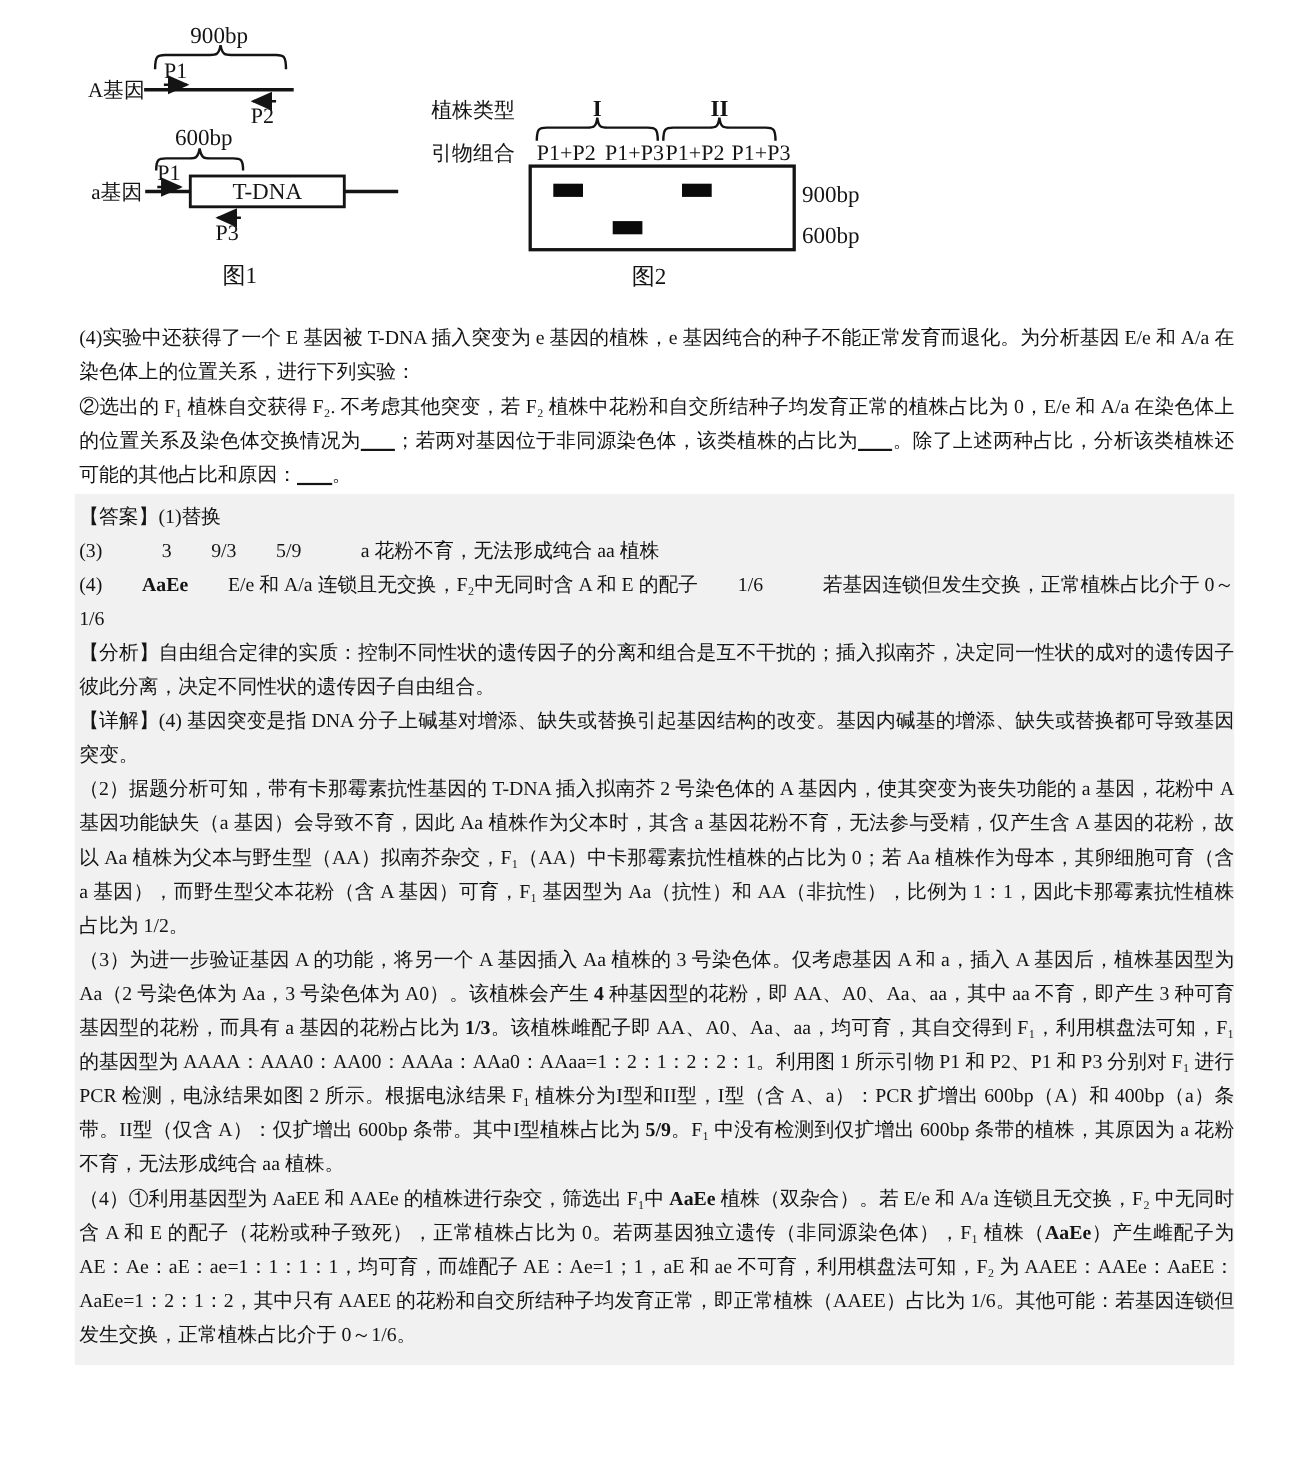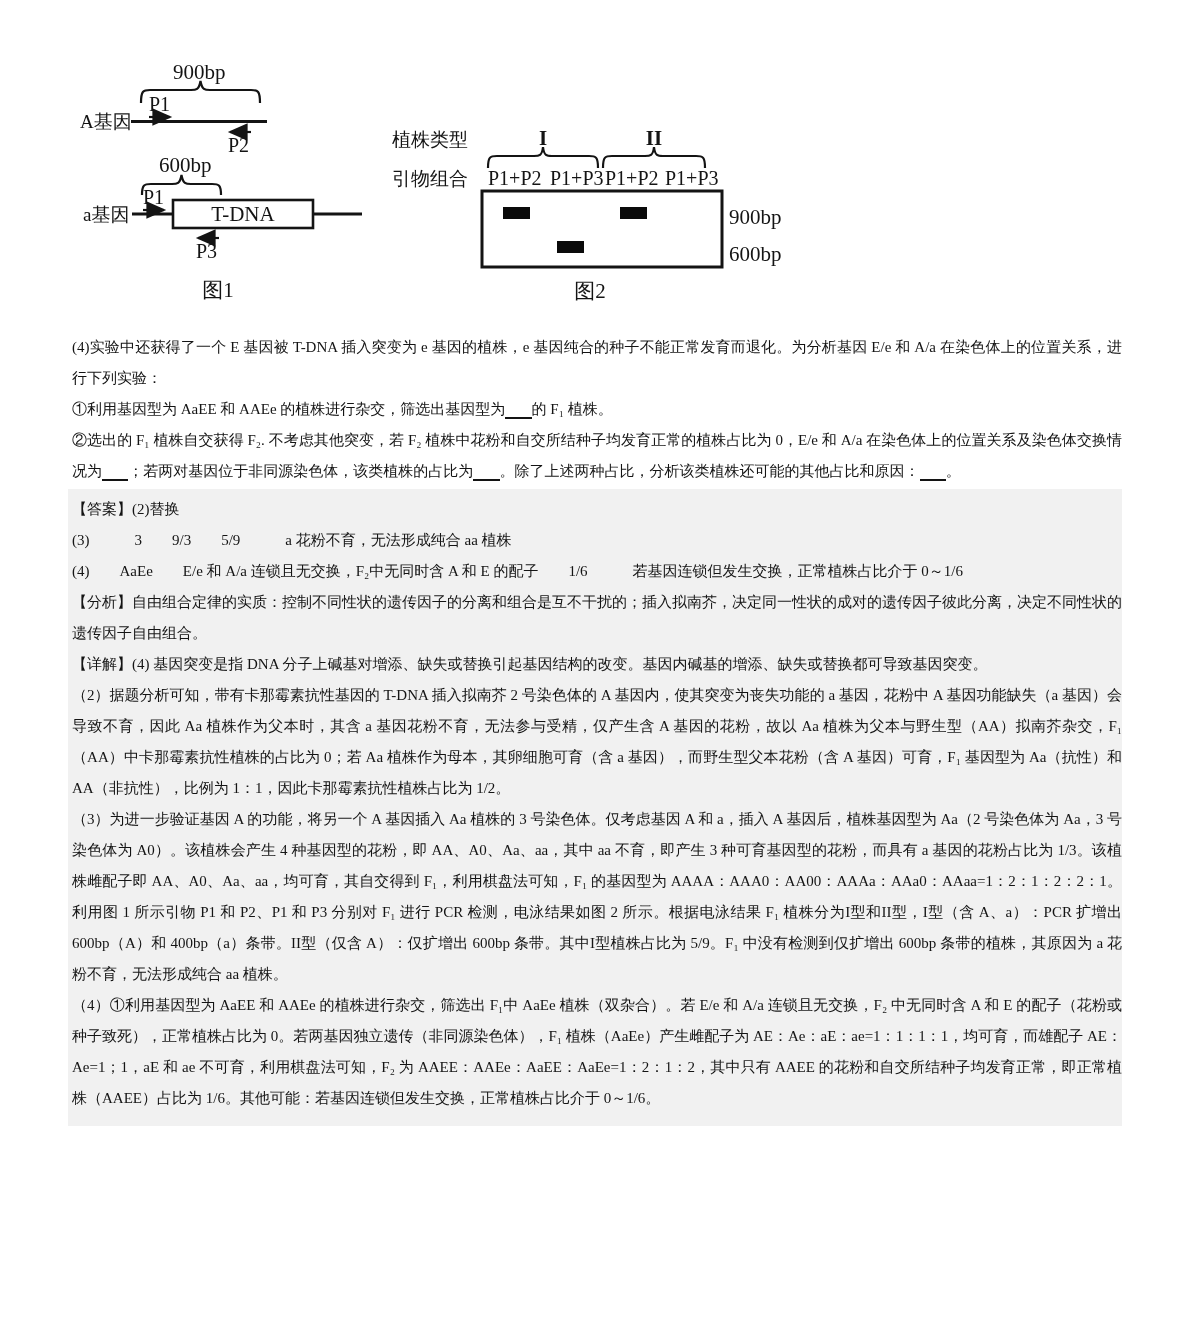--- a/index.html
+++ b/index.html
@@ -5,31 +5,31 @@
   html,body{margin:0;padding:0;background:#ffffff;}
   .page{
     position:relative;
     width:1190px;
     min-height:1328px;
     background:#ffffff;
     color:#141414;
     font-family:"Liberation Serif","DejaVu Serif",serif;
     overflow:hidden;
   }
-  .figures{position:relative;height:272px;margin-top:40px;}
+  .figures{position:relative;height:272px;}
   .figures svg{position:absolute;}
   .ft{font-family:"Liberation Serif","DejaVu Serif",serif;fill:#141414;}
   .content{margin:20px 68px 0 72px;}
-  .content p{margin:0;font-size:15px;line-height:31px;text-align:justify;}
+  .content p{margin:0;font-size:18px;line-height:31px;text-align:justify;}
   .answer-block{
     background:#f1f1f1;
     margin:2px 0 0 -4px;
     padding:5px 0 12px 4px;
   }
-  .b{font-weight:normal;}
+  .b{font-weight:bold;}
   .blank{
     display:inline-block;
     border-bottom:2px solid #141414;
     line-height:0.9;
     white-space:pre;
   }
 </style>
 </head>
 <body>
 
@@ -83,25 +83,24 @@
       <rect x="169" y="116" width="27" height="12" fill="#0a0a0a"></rect>
       <rect x="232" y="82" width="27" height="12" fill="#0a0a0a"></rect>
       <text class="ft" x="341" y="99" font-size="21">900bp</text>
       <text class="ft" x="341" y="136" font-size="21">600bp</text>
       <text class="ft" x="202" y="173" font-size="21" text-anchor="middle">图2</text>
     </svg>
   </div>
 
   <div class="content">
     <p>(4)实验中还获得了一个 E 基因被 T-DNA 插入突变为 e 基因的植株，e 基因纯合的种子不能正常发育而退化。为分析基因 E/e 和 A/a 在染色体上的位置关系，进行下列实验：</p>
-    <p>①利用基因型为 AaEE 和 AAEe 的植株进行杂交，筛选出基因型为<span class="blank">&nbsp;&nbsp;&nbsp;&nbsp;&nbsp;&nbsp;&nbsp;</span>的 F₁ 植株。</p>
     <p>②选出的 F₁ 植株自交获得 F₂. 不考虑其他突变，若 F₂ 植株中花粉和自交所结种子均发育正常的植株占比为 0，E/e 和 A/a 在染色体上的位置关系及染色体交换情况为<span class="blank">&nbsp;&nbsp;&nbsp;&nbsp;&nbsp;&nbsp;&nbsp;</span>；若两对基因位于非同源染色体，该类植株的占比为<span class="blank">&nbsp;&nbsp;&nbsp;&nbsp;&nbsp;&nbsp;&nbsp;</span>。除了上述两种占比，分析该类植株还可能的其他占比和原因：<span class="blank">&nbsp;&nbsp;&nbsp;&nbsp;&nbsp;&nbsp;&nbsp;</span>。</p>
 
     <div class="answer-block">
-      <p>【答案】(2)替换</p>
+      <p>【答案】(1)替换</p>
       <p>(3)　　　3　　9/3　　5/9　　　a 花粉不育，无法形成纯合 aa 植株</p>
       <p>(4)　　<span class="b">AaEe</span>　　E/e 和 A/a 连锁且无交换，F₂中无同时含 A 和 E 的配子　　1/6　　　若基因连锁但发生交换，正常植株占比介于 0～1/6</p>
       <p>【分析】自由组合定律的实质：控制不同性状的遗传因子的分离和组合是互不干扰的；插入拟南芥，决定同一性状的成对的遗传因子彼此分离，决定不同性状的遗传因子自由组合。</p>
       <p>【详解】(4) 基因突变是指 DNA 分子上碱基对增添、缺失或替换引起基因结构的改变。基因内碱基的增添、缺失或替换都可导致基因突变。</p>
       <p>（2）据题分析可知，带有卡那霉素抗性基因的 T-DNA 插入拟南芥 2 号染色体的 A 基因内，使其突变为丧失功能的 a 基因，花粉中 A 基因功能缺失（a 基因）会导致不育，因此 Aa 植株作为父本时，其含 a 基因花粉不育，无法参与受精，仅产生含 A 基因的花粉，故以 Aa 植株为父本与野生型（AA）拟南芥杂交，F₁（AA）中卡那霉素抗性植株的占比为 0；若 Aa 植株作为母本，其卵细胞可育（含 a 基因），而野生型父本花粉（含 A 基因）可育，F₁ 基因型为 Aa（抗性）和 AA（非抗性），比例为 1：1，因此卡那霉素抗性植株占比为 1/2。</p>
       <p>（3）为进一步验证基因 A 的功能，将另一个 A 基因插入 Aa 植株的 3 号染色体。仅考虑基因 A 和 a，插入 A 基因后，植株基因型为 Aa（2 号染色体为 Aa，3 号染色体为 A0）。该植株会产生 <span class="b">4</span> 种基因型的花粉，即 AA、A0、Aa、aa，其中 aa 不育，即产生 3 种可育基因型的花粉，而具有 a 基因的花粉占比为 <span class="b">1/3</span>。该植株雌配子即 AA、A0、Aa、aa，均可育，其自交得到 F₁，利用棋盘法可知，F₁ 的基因型为 AAAA：AAA0：AA00：AAAa：AAa0：AAaa=1：2：1：2：2：1。利用图 1 所示引物 P1 和 P2、P1 和 P3 分别对 F₁ 进行 PCR 检测，电泳结果如图 2 所示。根据电泳结果 F₁ 植株分为I型和II型，I型（含 A、a）：PCR 扩增出 600bp（A）和 400bp（a）条带。II型（仅含 A）：仅扩增出 600bp 条带。其中I型植株占比为 <span class="b">5/9</span>。F₁ 中没有检测到仅扩增出 600bp 条带的植株，其原因为 a 花粉不育，无法形成纯合 aa 植株。</p>
       <p>（4）①利用基因型为 AaEE 和 AAEe 的植株进行杂交，筛选出 F₁中 <span class="b">AaEe</span> 植株（双杂合）。若 E/e 和 A/a 连锁且无交换，F₂ 中无同时含 A 和 E 的配子（花粉或种子致死），正常植株占比为 0。若两基因独立遗传（非同源染色体），F₁ 植株（<span class="b">AaEe</span>）产生雌配子为 AE：Ae：aE：ae=1：1：1：1，均可育，而雄配子 AE：Ae=1；1，aE 和 ae 不可育，利用棋盘法可知，F₂ 为 AAEE：AAEe：AaEE：AaEe=1：2：1：2，其中只有 AAEE 的花粉和自交所结种子均发育正常，即正常植株（AAEE）占比为 1/6。其他可能：若基因连锁但发生交换，正常植株占比介于 0～1/6。</p>
     </div>
   </div>
 </div>

